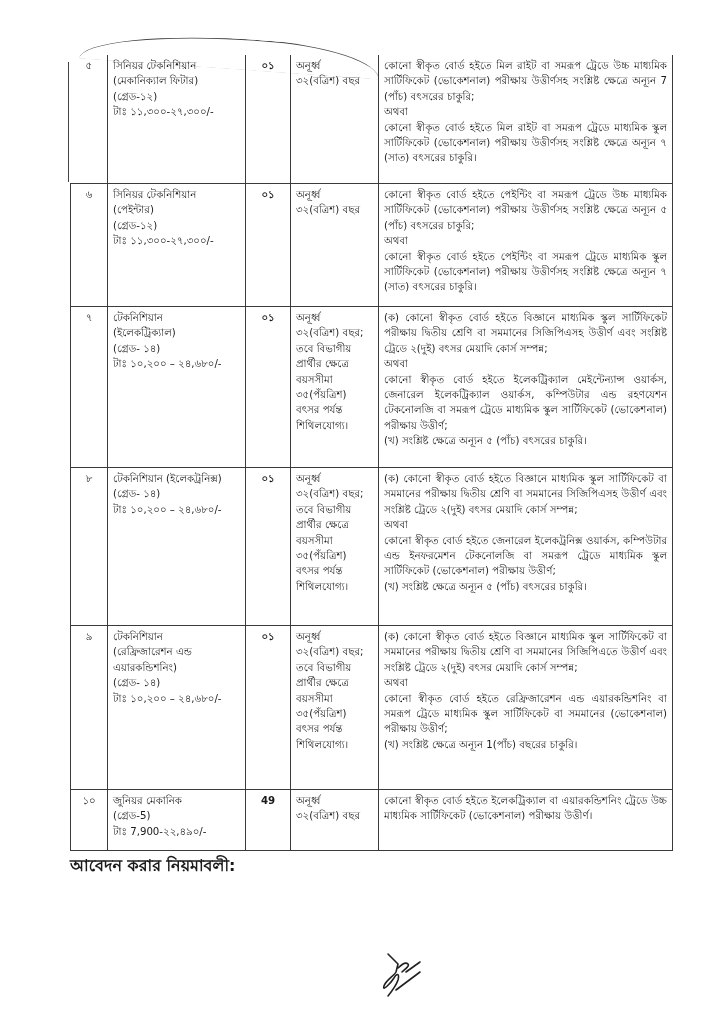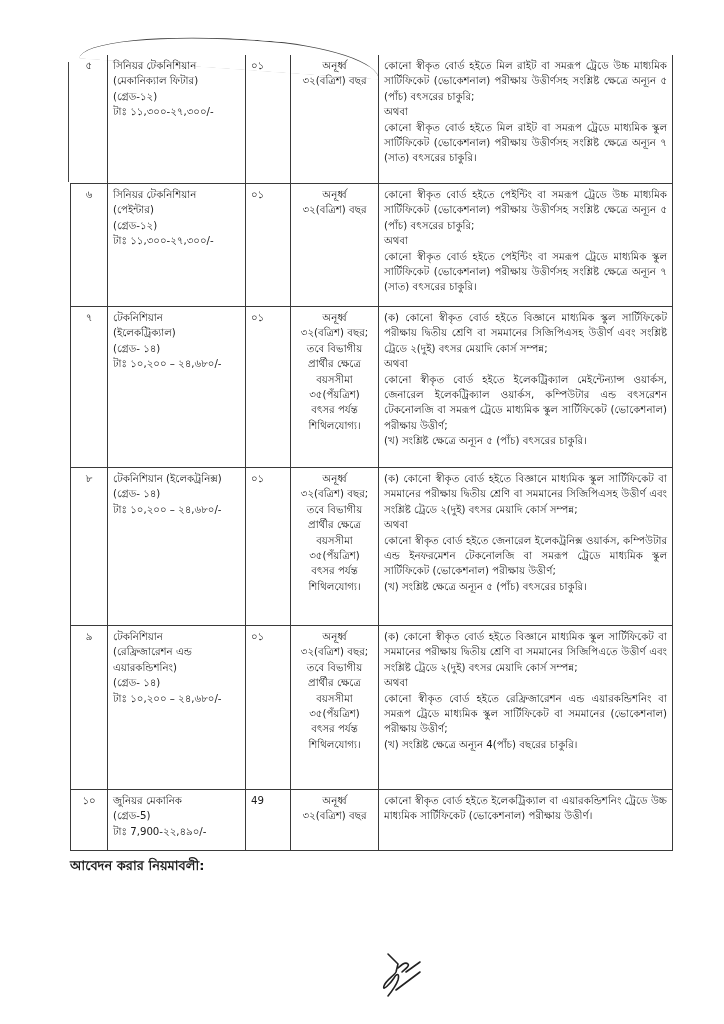--- a/index.html
+++ b/index.html
@@ -27,33 +27,33 @@
     border: 1px solid #3a3a3a; vertical-align: top; padding: 3px 5px 2px 5px;
   }
   table.posts tr:first-child td { border-top: none; }
   table.posts tr:first-child td:first-child { border-left: none; }
   col.c-sl { width: 37px; }
   col.c-post { width: 138px; }
   col.c-num { width: 45px; }
   col.c-age { width: 88px; }
   col.c-qual { width: 294px; }
   td.sl { text-align: center; padding-left: 2px; padding-right: 2px; }
-  td.num { text-align: left; }
-  td.age { text-align: center; margin-top: 6px; }
+  td.num { text-align: center; font-weight: bold; }
+  td.age { text-align: left; margin-top: 6px; }
   td.qual { text-align: justify; }
   .line { display: block; }
   .row-5 td { height: 123px; }
   .row-6 td { height: 117px; }
   .row-7 td { height: 155px; }
   .row-8 td { height: 152px; }
   .row-9 td { height: 158px; }
   .row-10 td { height: 55px; }
   .rules {
     position: absolute; left: 70px; top: 858px; width: 630px;
-    font-size: 13px; line-height: 16px;
+    font-size: 16px; line-height: 16px;
   }
   .rules .heading { font-weight: bold; }
   .rules .gap { height: 12px; }
   .signature {
     position: absolute; left: 376px; top: 950px; width: 50px; height: 50px;
   }
 </style>
 </head>
 <body>
 
@@ -77,21 +77,21 @@
             <span class="line">(মেকানিক্যাল ফিটার)</span>
             <span class="line">(গ্রেড-১২)</span>
             <span class="line">টাঃ ১১,৩০০-২৭,৩০০/-</span>
           </td>
           <td class="num"><span>০১</span></td>
           <td class="age">
             <span class="line">অনূর্ধ্ব</span>
             <span class="line">৩২(বত্রিশ) বছর</span>
           </td>
           <td class="qual">
-            <span class="line">কোনো স্বীকৃত বোর্ড হইতে মিল রাইট বা সমরূপ ট্রেডে উচ্চ মাধ্যমিক সার্টিফিকেট (ভোকেশনাল) পরীক্ষায় উত্তীর্ণসহ সংশ্লিষ্ট ক্ষেত্রে অন্যূন ৫ (পাঁচ) বৎসরের চাকুরি;</span>
+            <span class="line">কোনো স্বীকৃত বোর্ড হইতে মিল রাইট বা সমরূপ ট্রেডে উচ্চ মাধ্যমিক সার্টিফিকেট (ভোকেশনাল) পরীক্ষায় উত্তীর্ণসহ সংশ্লিষ্ট ক্ষেত্রে অন্যূন 7 (পাঁচ) বৎসরের চাকুরি;</span>
             <span class="line">অথবা</span>
             <span class="line">কোনো স্বীকৃত বোর্ড হইতে মিল রাইট বা সমরূপ ট্রেডে মাধ্যমিক স্কুল সার্টিফিকেট (ভোকেশনাল) পরীক্ষায় উত্তীর্ণসহ সংশ্লিষ্ট ক্ষেত্রে অন্যূন ৭ (সাত) বৎসরের চাকুরি।</span>
           </td>
         </tr>
         <tr class="row-6">
           <td class="sl"><span>৬</span></td>
           <td class="post">
             <span class="line">সিনিয়র টেকনিশিয়ান</span>
             <span class="line">(পেইন্টার)</span>
             <span class="line">(গ্রেড-১২)</span>
@@ -123,21 +123,21 @@
             <span class="line">তবে বিভাগীয়</span>
             <span class="line">প্রার্থীর ক্ষেত্রে</span>
             <span class="line">বয়সসীমা</span>
             <span class="line">৩৫(পঁয়ত্রিশ)</span>
             <span class="line">বৎসর পর্যন্ত</span>
             <span class="line">শিথিলযোগ্য।</span>
           </td>
           <td class="qual">
             <span class="line">(ক) কোনো স্বীকৃত বোর্ড হইতে বিজ্ঞানে মাধ্যমিক স্কুল সার্টিফিকেট পরীক্ষায় দ্বিতীয় শ্রেণি বা সমমানের সিজিপিএসহ উত্তীর্ণ এবং সংশ্লিষ্ট ট্রেডে ২(দুই) বৎসর মেয়াদি কোর্স সম্পন্ন;</span>
             <span class="line">অথবা</span>
-            <span class="line">কোনো স্বীকৃত বোর্ড হইতে ইলেকট্রিক্যাল মেইন্টেন্যান্স ওয়ার্কস, জেনারেল ইলেকট্রিক্যাল ওয়ার্কস, কম্পিউটার এন্ড বৎসরেশন টেকনোলজি বা সমরূপ ট্রেডে মাধ্যমিক স্কুল সার্টিফিকেট (ভোকেশনাল) পরীক্ষায় উত্তীর্ণ;</span>
+            <span class="line">কোনো স্বীকৃত বোর্ড হইতে ইলেকট্রিক্যাল মেইন্টেন্যান্স ওয়ার্কস, জেনারেল ইলেকট্রিক্যাল ওয়ার্কস, কম্পিউটার এন্ড রহণযেশন টেকনোলজি বা সমরূপ ট্রেডে মাধ্যমিক স্কুল সার্টিফিকেট (ভোকেশনাল) পরীক্ষায় উত্তীর্ণ;</span>
             <span class="line">(খ) সংশ্লিষ্ট ক্ষেত্রে অন্যূন ৫ (পাঁচ) বৎসরের চাকুরি।</span>
           </td>
         </tr>
         <tr class="row-8">
           <td class="sl"><span>৮</span></td>
           <td class="post">
             <span class="line">টেকনিশিয়ান (ইলেকট্রনিক্স)</span>
             <span class="line">(গ্রেড- ১৪)</span>
             <span class="line">টাঃ ১০,২০০ – ২৪,৬৮০/-</span>
           </td>
@@ -176,21 +176,21 @@
             <span class="line">প্রার্থীর ক্ষেত্রে</span>
             <span class="line">বয়সসীমা</span>
             <span class="line">৩৫(পঁয়ত্রিশ)</span>
             <span class="line">বৎসর পর্যন্ত</span>
             <span class="line">শিথিলযোগ্য।</span>
           </td>
           <td class="qual">
             <span class="line">(ক) কোনো স্বীকৃত বোর্ড হইতে বিজ্ঞানে মাধ্যমিক স্কুল সার্টিফিকেট বা সমমানের পরীক্ষায় দ্বিতীয় শ্রেণি বা সমমানের সিজিপিএতে উত্তীর্ণ এবং সংশ্লিষ্ট ট্রেডে ২(দুই) বৎসর মেয়াদি কোর্স সম্পন্ন;</span>
             <span class="line">অথবা</span>
             <span class="line">কোনো স্বীকৃত বোর্ড হইতে রেফ্রিজারেশন এন্ড এয়ারকন্ডিশনিং বা সমরূপ ট্রেডে মাধ্যমিক স্কুল সার্টিফিকেট বা সমমানের (ভোকেশনাল) পরীক্ষায় উত্তীর্ণ;</span>
-            <span class="line">(খ) সংশ্লিষ্ট ক্ষেত্রে অন্যূন 4(পাঁচ) বছরের চাকুরি।</span>
+            <span class="line">(খ) সংশ্লিষ্ট ক্ষেত্রে অন্যূন 1(পাঁচ) বছরের চাকুরি।</span>
           </td>
         </tr>
         <tr class="row-10">
           <td class="sl"><span>১০</span></td>
           <td class="post">
             <span class="line">জুনিয়র মেকানিক</span>
             <span class="line">(গ্রেড-5)</span>
             <span class="line">টাঃ 7,900-২২,৪৯০/-</span>
           </td>
           <td class="num"><span>49</span></td>

